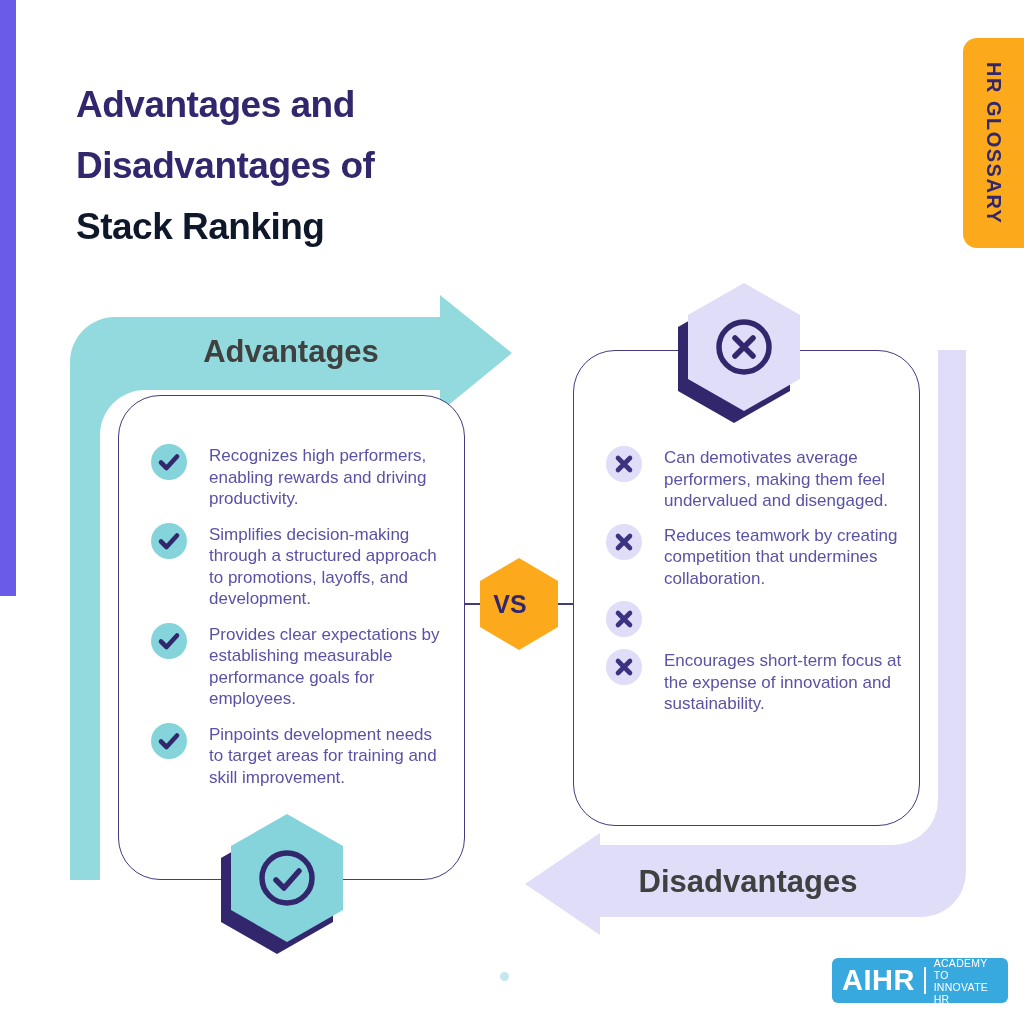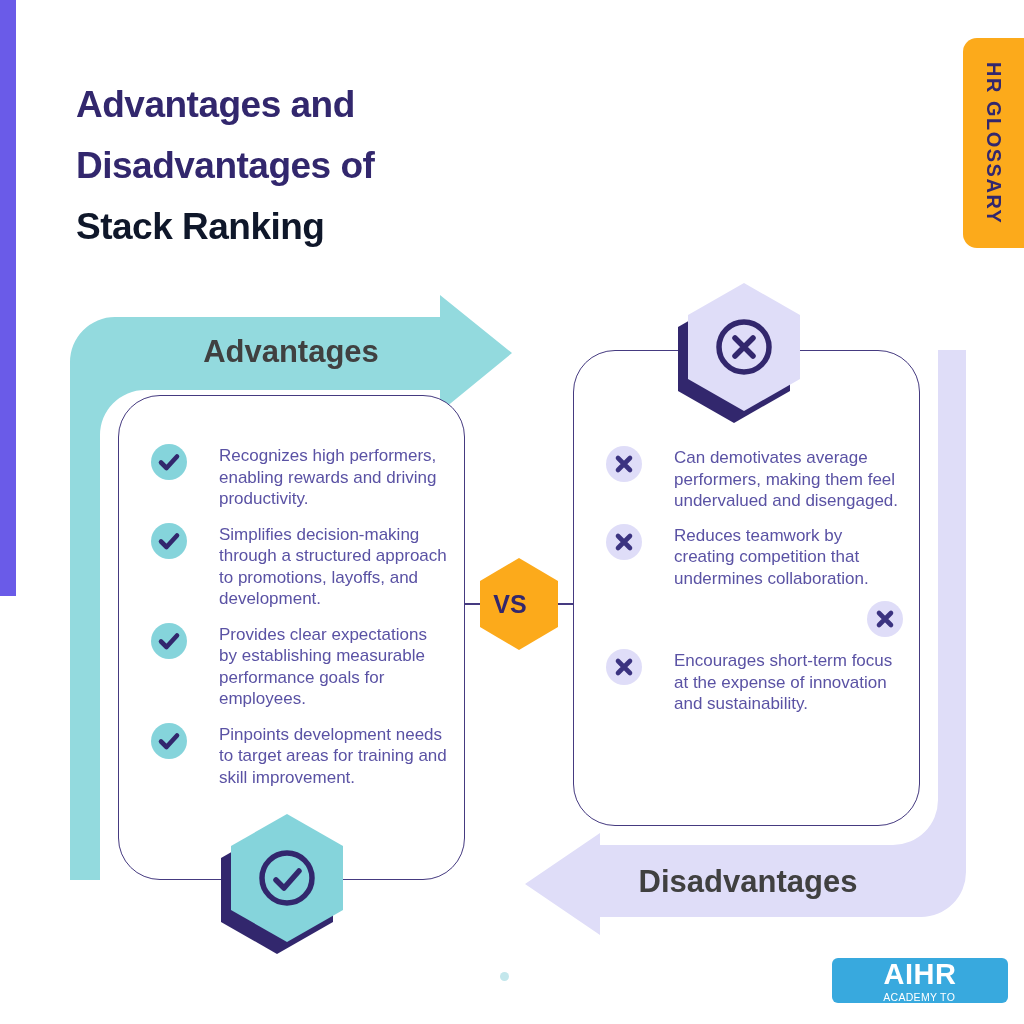--- a/index.html
+++ b/index.html
@@ -28,41 +28,41 @@
   .label-dis { left:630px; top:864px; width:236px; }
 
   .card { position:absolute; background:#ffffff; border:1.6px solid #453a80;
           border-radius:42px; box-sizing:border-box; }
   .card-left  { left:118px; top:395px; width:347px; height:485px; }
   .card-right { left:573px; top:350px; width:347px; height:476px; }
 
   .items { position:absolute; left:32px; right:16px; display:flex; flex-direction:column; }
   .card-left  .items { top:48px; gap:13px; }
   .card-right .items { top:95px; gap:12px; }
-  .item { display:flex; gap:32px;justify-content:flex-end; }
+  .item { display:flex; gap:22px; }
   .item-icon { width:36px; height:36px; flex:none; }
   .item-text { font-size:17px; line-height:21.5px; color:#5a52a4; max-width:242px; padding-top:1px; }
 
   .connector { position:absolute; left:463px; top:603px; width:112px; height:2px; background:#453a80; }
 
   .vs-hex { position:absolute; left:480px; top:558px; }
   .vs-label { position:absolute; left:480px; top:558px; width:60px; height:92px;
               display:flex; align-items:center; justify-content:center;
               font-size:25px; font-weight:800; color:#32276d; }
 
   .badge { position:absolute; }
   .badge-x     { left:676px; top:281px; }
   .badge-check { left:219px; top:812px; }
 
   .mini-dot { position:absolute; left:500px; top:972px; width:9px; height:9px;
               border-radius:50%; background:#c3e7ec; }
 
   .logo { position:absolute; left:832px; top:958px; width:176px; height:45px;
           background:#38a9de; border-radius:6px; display:flex; align-items:center;
-          box-sizing:border-box; padding:0 10px;flex-direction:column; }
+          box-sizing:border-box; padding:0 10px; }
   .logo-brand { font-size:29px; font-weight:800; color:#ffffff; letter-spacing:0.5px; }
   .logo-divider { width:2px; height:27px; background:#ffffff; margin:0 8px 0 9px; }
   .logo-tagline { font-size:10.5px; line-height:12px; font-weight:400; color:#ffffff;
                   letter-spacing:0.3px; }
 </style>
 </head>
 <body>
 
 <div class="canvas">
 

